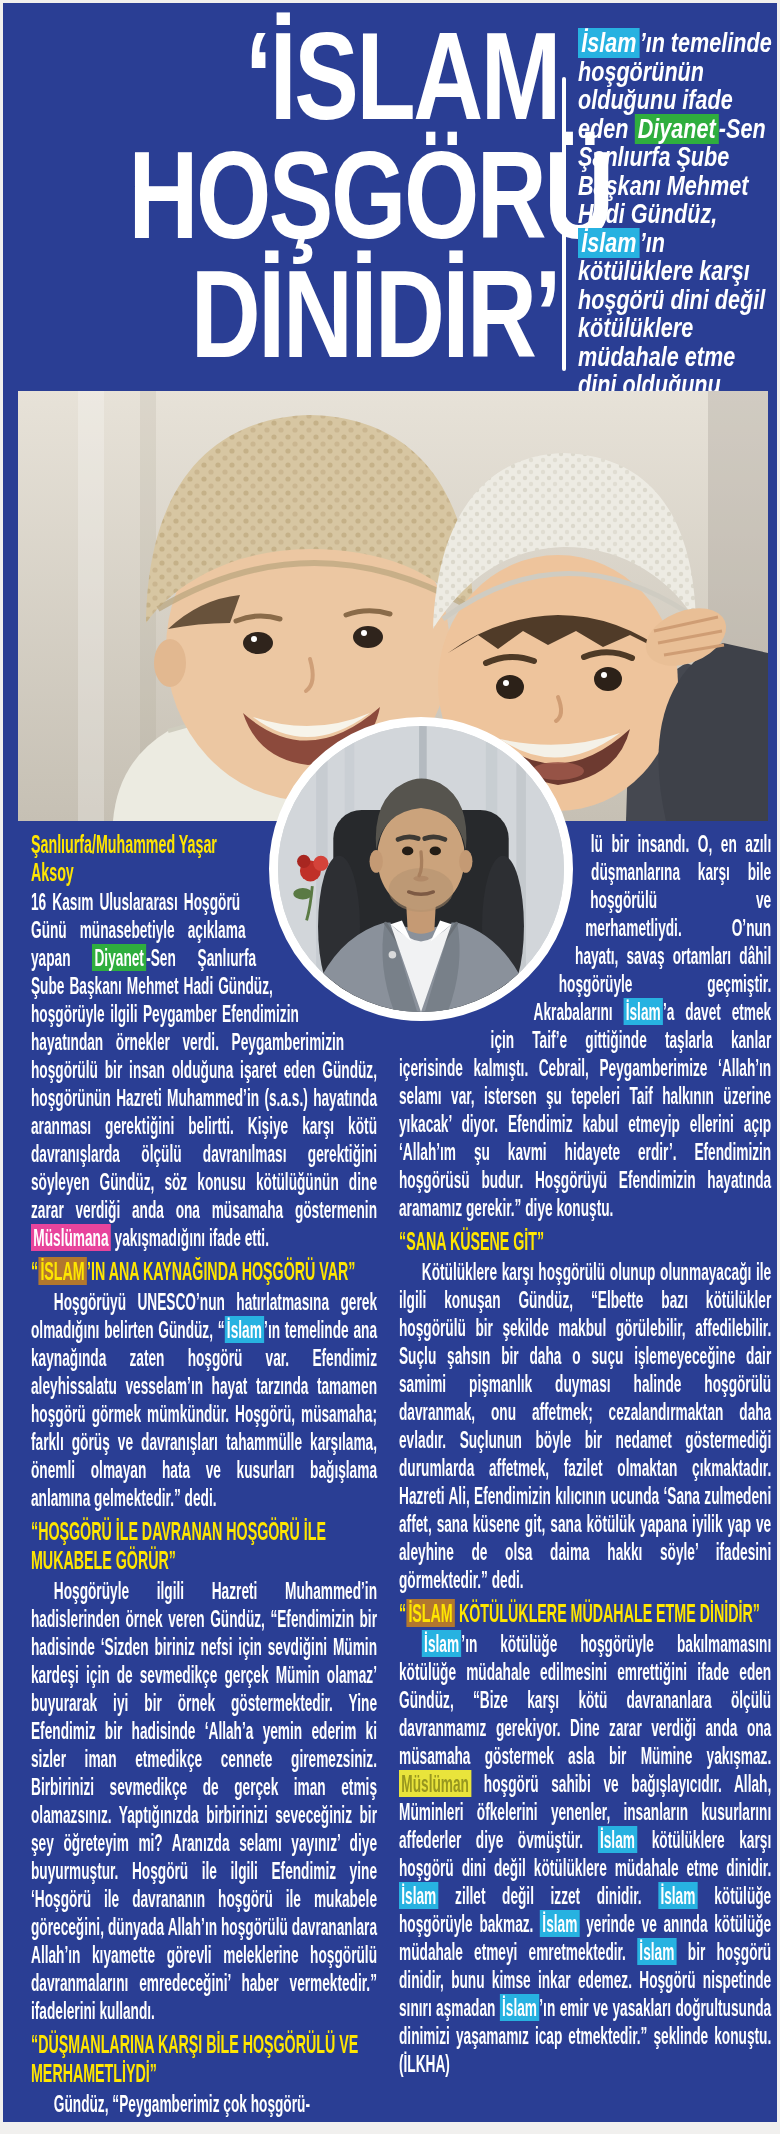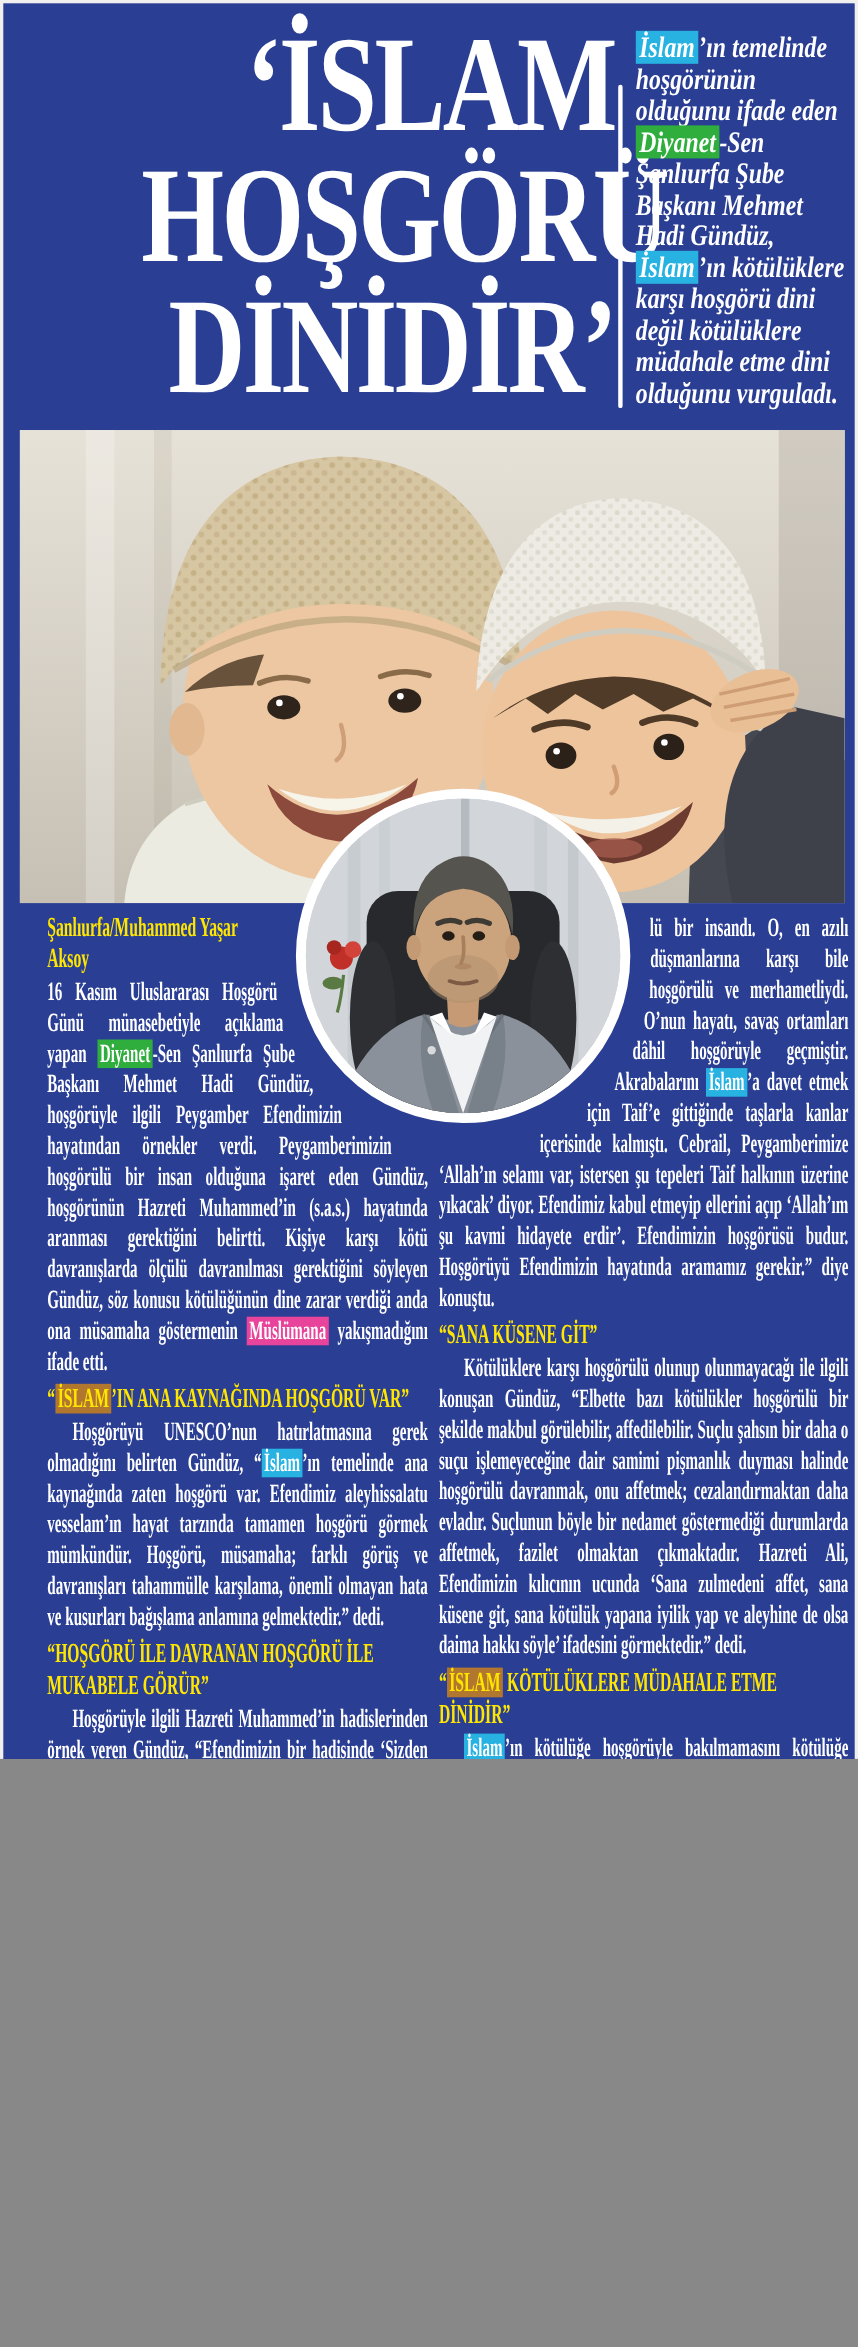--- a/index.html
+++ b/index.html
@@ -1,18 +1,18 @@
 <!DOCTYPE html>
 <html lang="tr" style="--c-background: #2a3e94; --c-text-white: #ffffff; --c-accent-yellow: #ffe600; --c-hl-cyan: #27b2e1; --c-hl-green: #2fae3e; --c-hl-magenta: #e8449c; --c-hl-orange-bg: #b2772e; --c-hl-yellow-bg: #e9e43b; --c-hl-yellow-text: #97961f;"><head>
 <meta charset="utf-8">
 <title>recreation</title>
 <style>
   html,body{margin:0;padding:0;background:#888;}
-  .page{position:relative;width:780px;height:1599px;background:#f1f0ee;overflow:hidden;
-        font-family:Liberation Serif, serif;}
+  .page{position:relative;width:780px;height:2134px;background:#f1f0ee;overflow:hidden;
+        font-family:Liberation Sans, sans-serif;}
   .panel{position:absolute;left:3px;top:3px;width:774px;height:2119px;
          background:var(--c-background,#2a3e94);overflow:hidden;}
 
   
   .headline{position:absolute;left:4px;top:14px;width:552px;text-align:right;
             color:var(--c-text-white,#fff);font-weight:700;font-size:124px;line-height:119px;
             letter-spacing:-3px;white-space:nowrap;transform:scaleX(.78);transform-origin:100% 0;}
   .head-divider{position:absolute;left:559px;top:74px;width:4px;height:294px;background:#fff;border-radius:2px;}
   .intro{position:absolute;left:575px;top:26px;width:246px;color:#fff;
          font-style:italic;font-weight:700;font-size:27px;line-height:28.5px;
@@ -20,21 +20,21 @@
 
   
   .kids-photo{position:absolute;left:15px;top:388px;width:750px;height:430px;overflow:hidden;background:#d8d3c9;}
   .kids-photo svg{display:block;}
   .portrait{position:absolute;left:266px;top:714px;width:286px;height:286px;border:9px solid #fff;
             border-radius:50%;overflow:hidden;background:#cfd4d8;z-index:5;}
   .portrait svg{display:block;}
 
   
   .col{position:absolute;top:827px;}
-  .col-left{left:40px;width:346px;}
+  .col-left{left:28px;width:346px;}
   .col-right{left:396px;width:372px;}
   .col-inner{color:var(--c-text-white,#fff);font-weight:700;font-size:24px;line-height:28px;
              text-align:justify;transform:scaleX(.57);transform-origin:0 0;}
   .col-left  .col-inner{width:607px;}
   .col-right .col-inner{width:653px;}
   .spacer-l{float:right;width:281px;height:212px;shape-outside:ellipse(298px 172px at 337px 39px);}
   .spacer-r{float:left;width:340px;height:214px;shape-outside:ellipse(298px 172px at 39px 39px);}
 
   .byline{color:var(--c-accent-yellow,#ffe600);font-size:25px;line-height:28px;margin:0 0 2px 0;text-align:left;}
   .subhead{color:var(--c-accent-yellow,#ffe600);font-size:25px;line-height:29px;font-weight:700;

